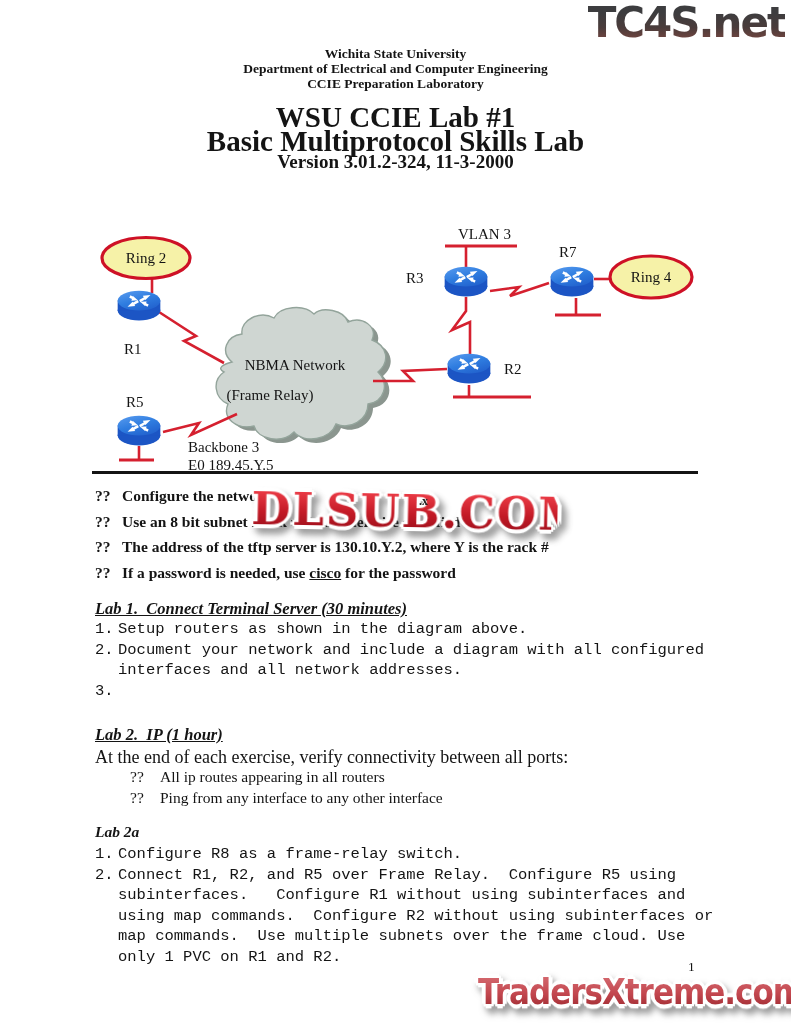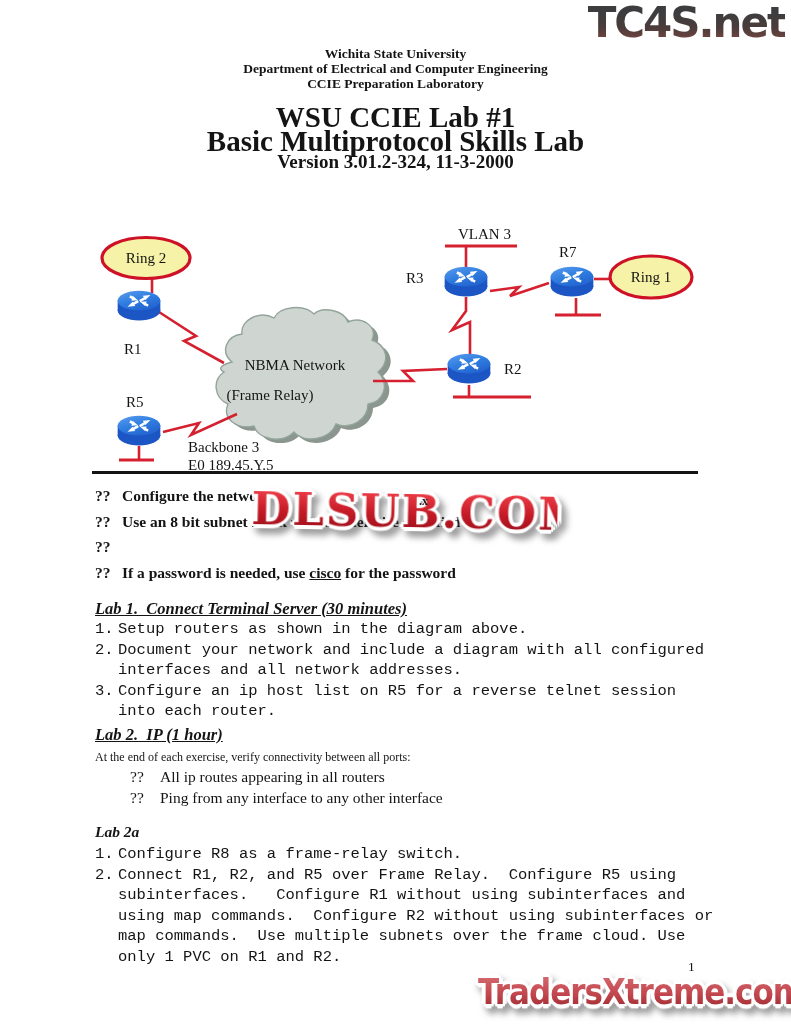--- a/index.html
+++ b/index.html
@@ -52,21 +52,21 @@
   .frag{left:419px;top:494px;z-index:11;font-weight:bold;font-size:12px;color:#222;}
   .uline{text-decoration:underline;}
 
   
   .labhead{font-weight:bold;font-style:italic;font-size:16.5px;text-decoration:underline;z-index:2;}
   .labhead-sm{font-weight:bold;font-style:italic;font-size:15.5px;z-index:2;}
   .labitems{z-index:2;font-size:15.5px;line-height:20.6px;counter-reset:li;font-family:Liberation Mono, monospace;}
   .labitem{display:flex;counter-increment:li;}
   .labitem .num{flex:none;width:23px;}
   .labitem .num::before{content:counter(li) ".";}
-  .intro{font-size:12px;line-height:20.6px;z-index:2;}
+  .intro{font-size:18px;line-height:20.6px;z-index:2;}
   .subbul{display:flex;font-size:15.5px;line-height:20.6px;}
   .subbul .nmark{width:30px;}
 
   .pagenum{left:688px;top:959px;font-size:13.5px;z-index:2;}
 
   svg.diagram{left:0;top:0;z-index:1;}
 </style>
 </head>
 <body>
 
@@ -137,21 +137,21 @@
   <use href="#router" x="116" y="290" width="46" height="32"></use>
   <use href="#router" x="116" y="415" width="46" height="32"></use>
   <use href="#router" x="443" y="266" width="46" height="32"></use>
   <use href="#router" x="549" y="266" width="46" height="32"></use>
   <use href="#router" x="446" y="353" width="46" height="32"></use>
 
   <rect x="92" y="471" width="606" height="3" fill="#141414"></rect>
 </svg>
 
 <div class="abs dlabel center" style="left:102px;top:250px;width:88px;">Ring 2</div>
-<div class="abs dlabel center" style="left:610px;top:269px;width:82px;">Ring 1</div>
+<div class="abs dlabel center" style="left:610px;top:269px;width:82px;">Ring 4</div>
 <div class="abs dlabel" style="left:124px;top:341px;">R1</div>
 <div class="abs dlabel" style="left:126px;top:394px;">R5</div>
 <div class="abs dlabel" style="left:406px;top:270px;">R3</div>
 <div class="abs dlabel" style="left:559px;top:244px;">R7</div>
 <div class="abs dlabel" style="left:504px;top:361px;">R2</div>
 <div class="abs dlabel" style="left:458px;top:226px;">VLAN 3</div>
 <div class="abs dlabel center" style="left:213px;top:357px;width:164px;">NBMA Network</div>
 <div class="abs dlabel center" style="left:200px;top:387px;width:140px;">(Frame Relay)</div>
 <div class="abs dlabel" style="left:188px;top:439px;">Backbone 3</div>
 <div class="abs dlabel" style="left:188px;top:457px;">E0 189.45.Y.5</div>
@@ -160,41 +160,41 @@
   <div class="nrow">
     <span class="nmark">??</span>
     <span class="pre">Configure the networ</span>
   </div>
   <div class="nrow">
     <span class="nmark">??</span>
     <span class="pre">Use an 8 bit subnet mask unless otherwise specified</span>
   </div>
   <div class="nrow">
     <span class="nmark">??</span>
+    <span class="pre">The address of the tftp server is 130.10.Y.2, where Y is the rack #</span>
   </div>
   <div class="nrow">
     <span class="nmark">??</span>
     <span class="pre"><span class="pre">If a password is needed, use </span><span class="uline">cisco</span><span class="pre"> for the password</span></span>
   </div>
 </div>
 <div class="abs frag">.x</div>
 
 <div class="abs labhead pre" style="left:95px;top:599px;">Lab 1.  Connect Terminal Server (30 minutes)</div>
 <div class="abs labitems" style="left:95px;top:619px;width:612px;">
   <div class="labitem">
       <span class="num"></span>
       <span class="pre">Setup routers as shown in the diagram above.</span>
     </div>
   <div class="labitem">
       <span class="num"></span>
       <span class="pre">Document your network and include a diagram with all configured interfaces and all network addresses.</span>
     </div>
   <div class="labitem">
       <span class="num"></span>
-      <span class="pre">Configure an ip host list on R5 for a reverse telnet session into each router.</span>
     </div>
 </div>
 
 <div class="abs labhead pre" style="left:95px;top:725px;">Lab 2.  IP (1 hour)</div>
 <div class="abs intro" style="left:95px;top:747px;width:620px;">At the end of each exercise, verify connectivity between all ports:</div>
 <div class="abs" style="left:130px;top:767px;width:560px;z-index:2;">
   <div class="subbul">
       <span class="nmark">??</span>
       <span class="pre">All ip routes appearing in all routers</span>
     </div>

